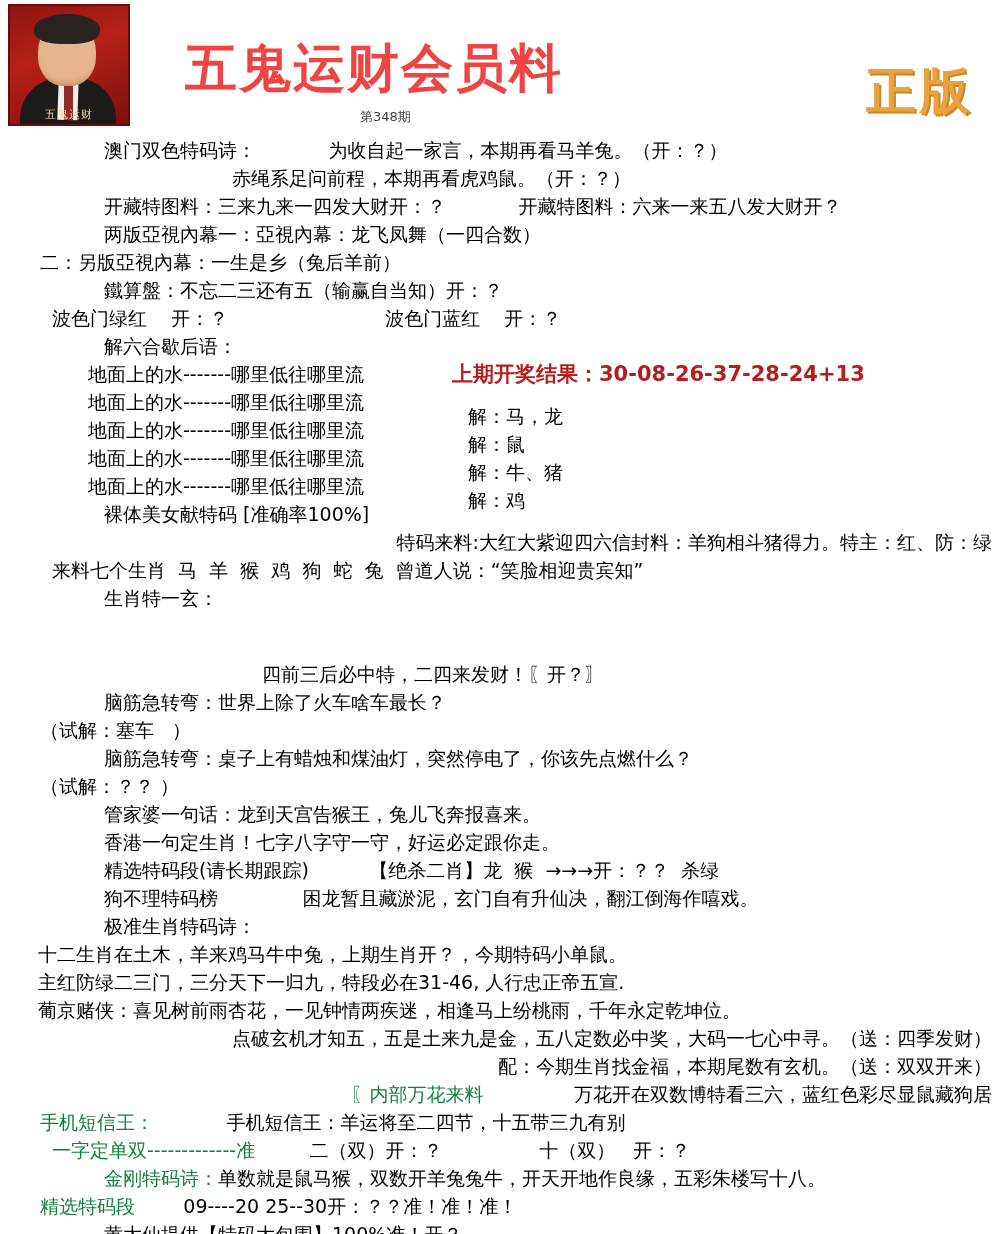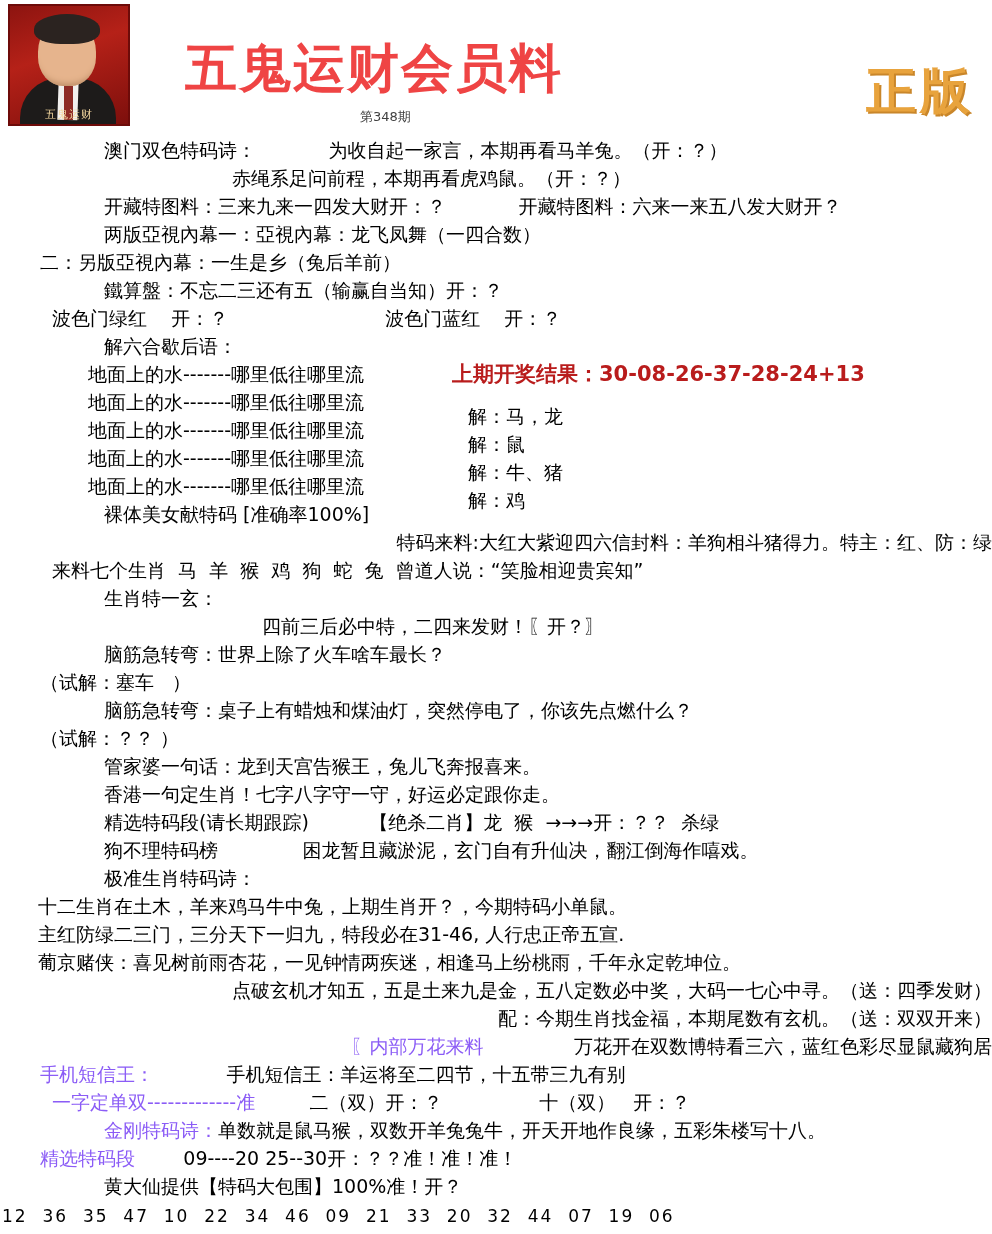--- a/index.html
+++ b/index.html
@@ -123,27 +123,27 @@
     left: 0;
     top: 136px;
     width: 992px;
   }
   .ln {
     font-size: 19px;
     line-height: 28px;
     white-space: pre;
     color: #000;
   }
-  .red { color: #8b5cf6; }
+  .red { color: #15803d; }
   .indent1 { padding-left: 108px; }
   .indent2 { padding-left: 104px; }
   .indent3 { padding-left: 52px; }
   .indent4 { padding-left: 40px; }
   .indent5 { padding-left: 232px; }
-  .indent6 { padding-left: 262px; }
+  .indent6 { padding-left: 262px; margin-top: 48px; }
   .indent7 { padding-left: 18px; text-align: right; }
   .indent8 { padding-left: 38px; }
   .result-label {
     position: absolute;
     left: 452px;
     top: 0;
     font-size: 21px;
     color: #b91c1c;
     font-weight: bold;
     white-space: nowrap;

